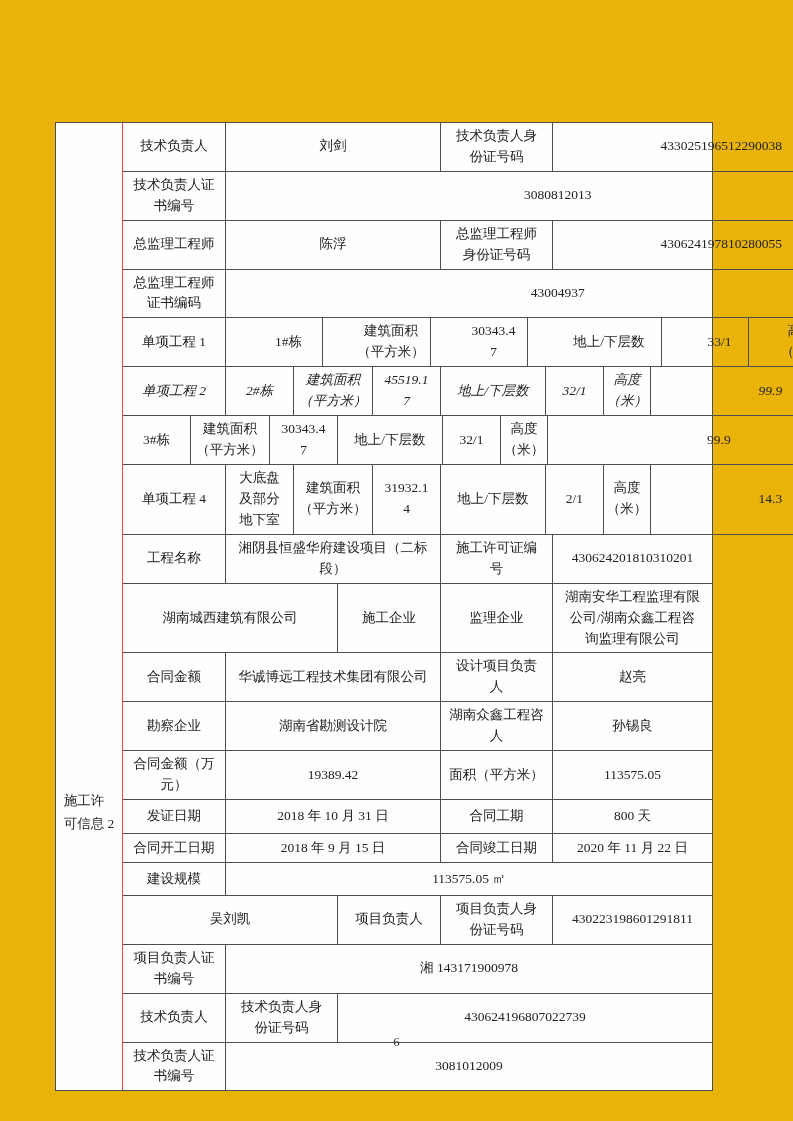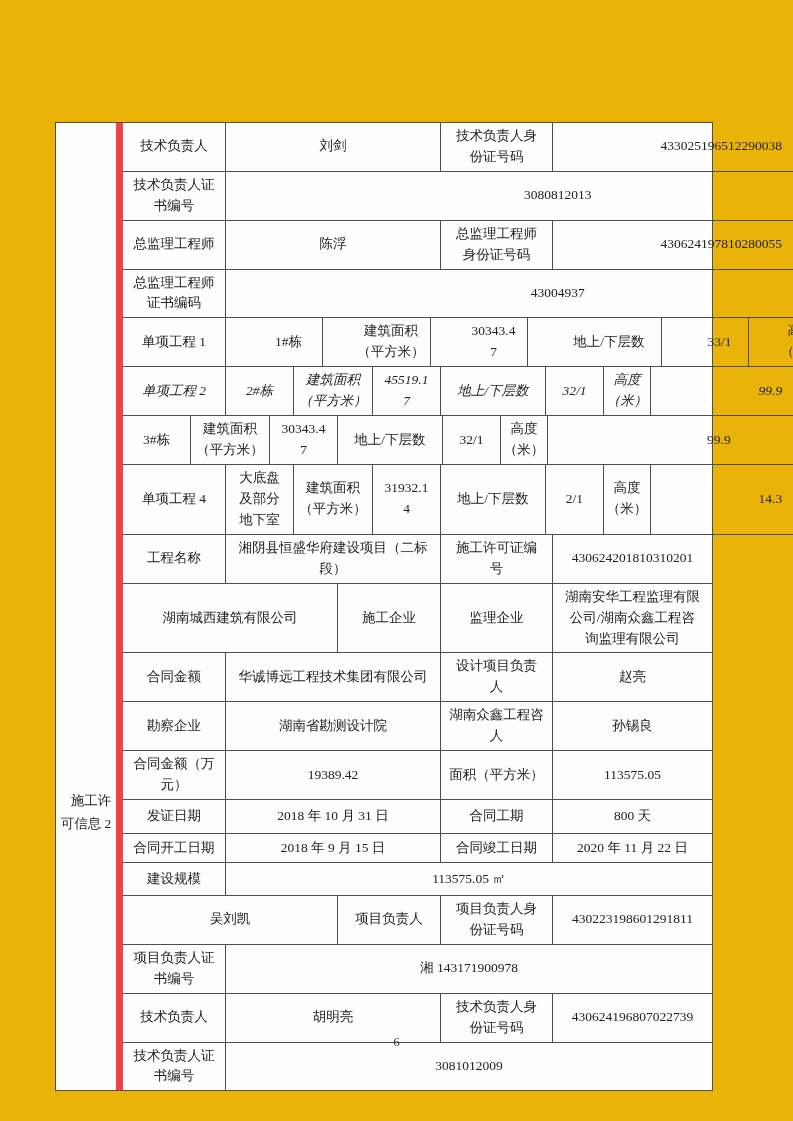--- a/index.html
+++ b/index.html
@@ -23,25 +23,25 @@
     width: 658px;
     border: 1px solid #4e4e4e;
     box-sizing: border-box;
     font-size: 13.5px;
     background: #fefefe;
   }
   .section { display: flex; }
   .cat {
     flex: 0 0 67px;
     box-sizing: border-box;
-    border-right: 7px solid #ef4444;
+    border-right: 1px solid #ef4444;
     display: flex;
     align-items: center;
     justify-content: center;
-    text-align: right;
+    text-align: left;
     white-space: pre-line;
     line-height: 1.65;
     padding: 3px 4px;
   }
   .rows { flex: 1; display: flex; flex-direction: column; }
   .row { display: flex; border-bottom: 1px solid #4e4e4e; }
   .section:last-child .rows .row:last-child { border-bottom: none; }
   .cell {
     box-sizing: border-box;
     border-right: 1px solid #4e4e4e;
@@ -222,21 +222,20 @@
 份证号码</div>
             <div class="cell v2">430223198601291811</div>
           </div>
           <div class="row" style="min-height: 42px;">
             <div class="cell lab">项目负责人证
 书编号</div>
             <div class="cell spanv">湘 143171900978</div>
           </div>
           <div class="row" style="min-height: 42px;">
             <div class="cell lab">技术负责人</div>
-            <div class="cell v1">胡明亮</div>
             <div class="cell lab2">技术负责人身
 份证号码</div>
             <div class="cell v2">430624196807022739</div>
           </div>
           <div class="row" style="min-height: 46px;">
             <div class="cell lab">技术负责人证
 书编号</div>
             <div class="cell spanv">3081012009</div>
           </div>
         </div>

